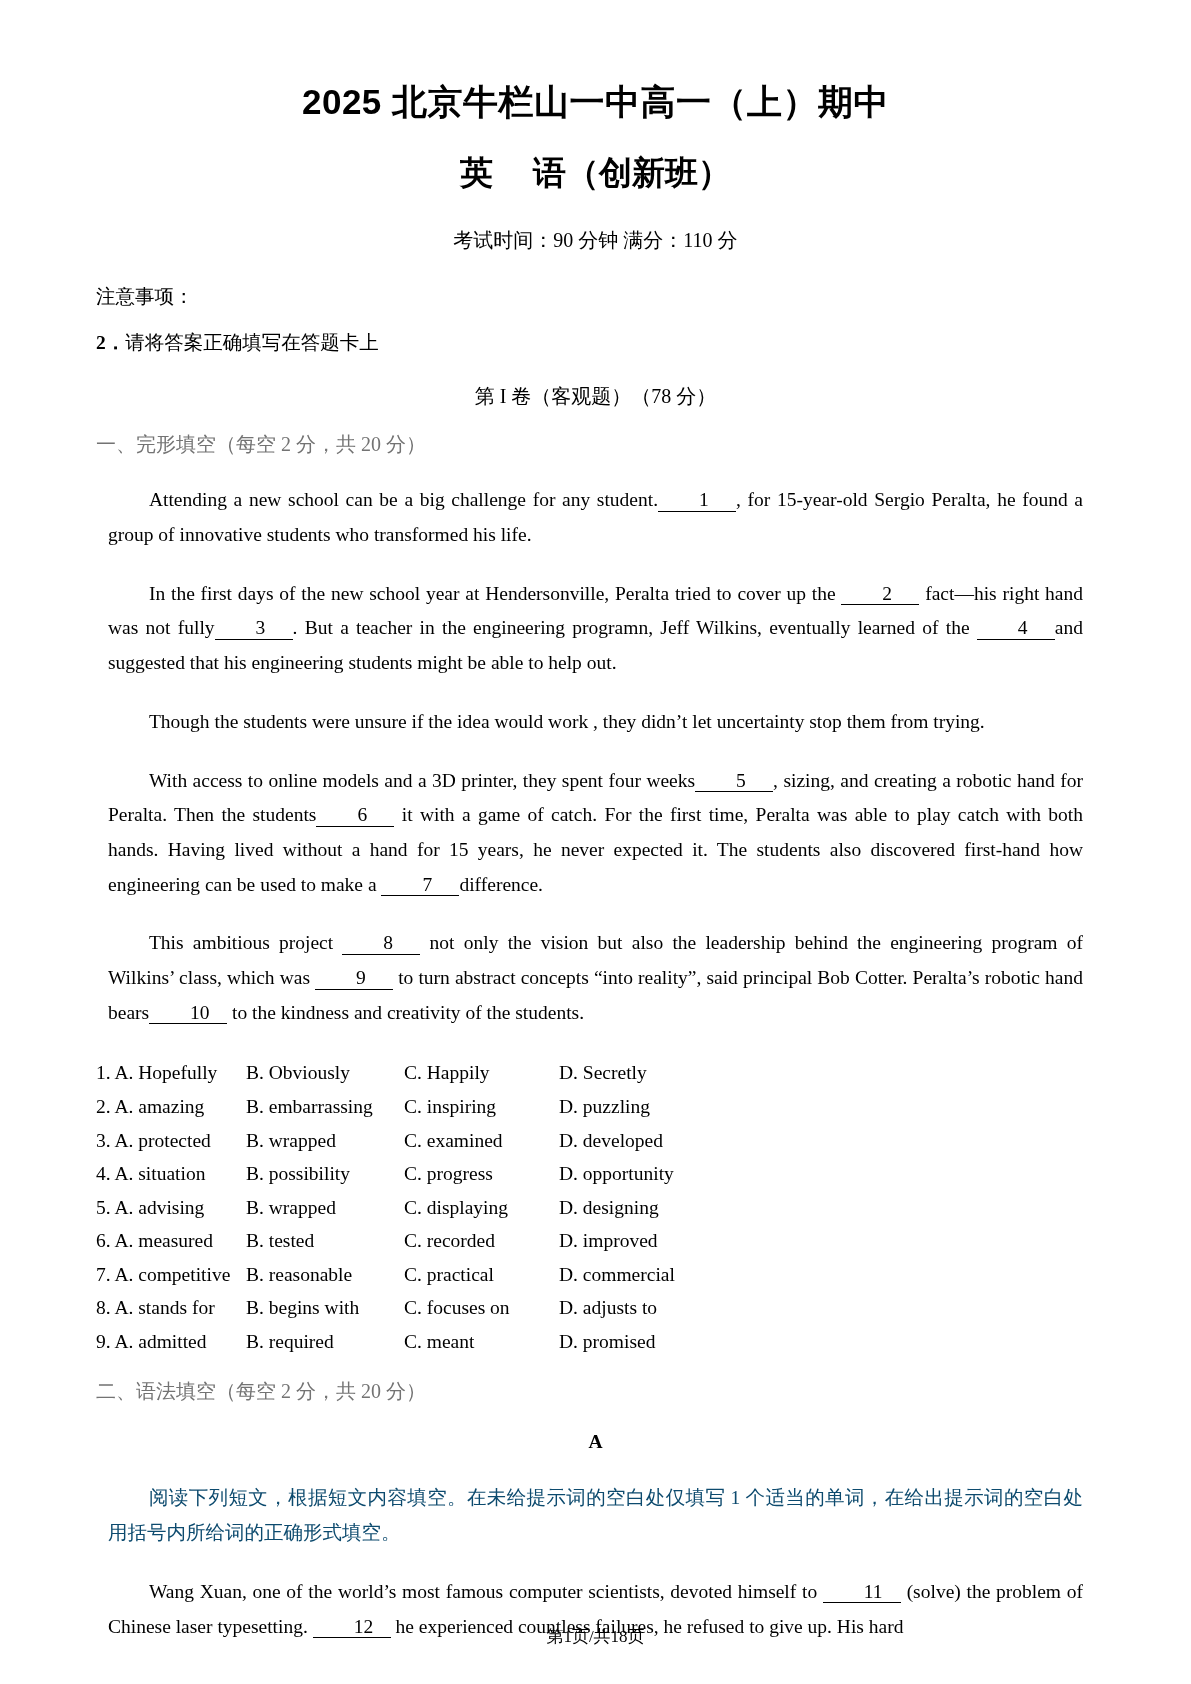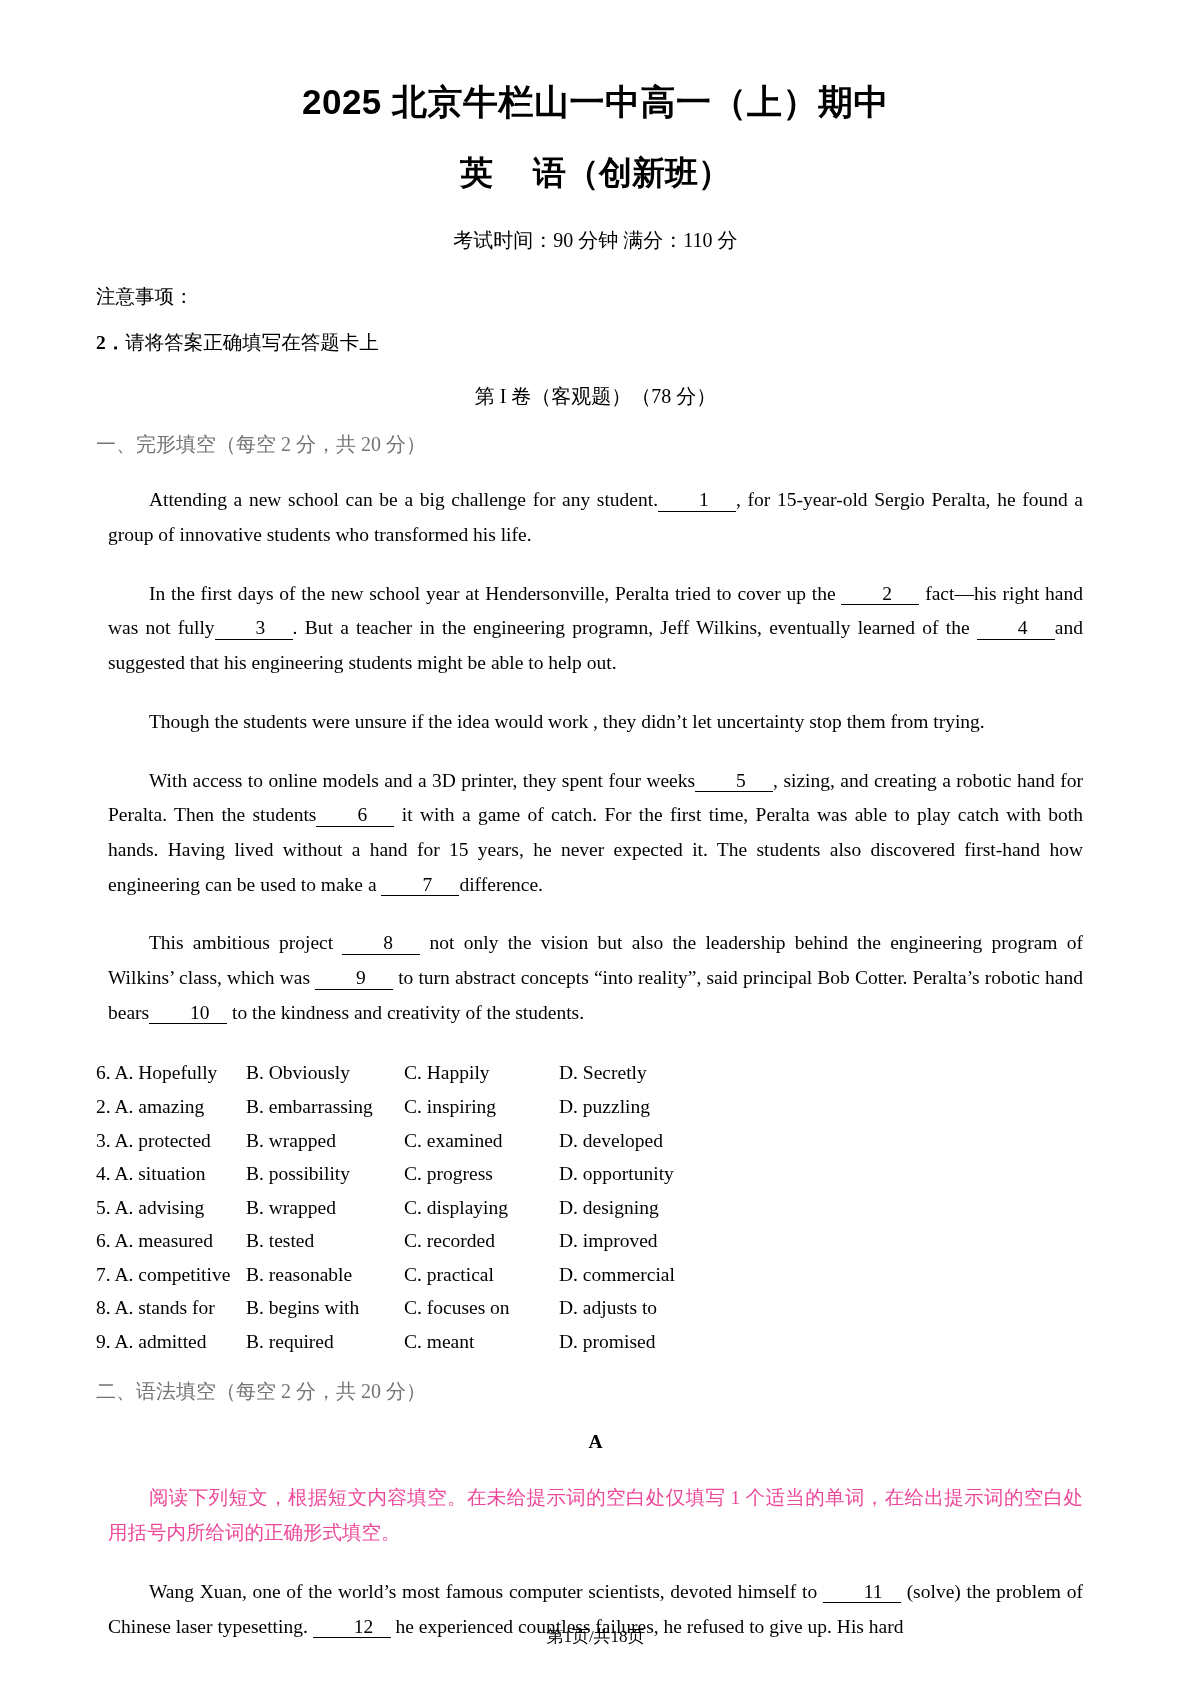--- a/index.html
+++ b/index.html
@@ -91,21 +91,21 @@
   .para {
     font-size: 19.5px;
     margin: 12px;
     padding-top: 12px;
     line-height: 1.78;
     text-align: justify;
     text-align-last: left;
     text-justify: inter-word;
   }
   .para.indent { text-indent: 2.1em; }
-  .para.cn { color: #ec4899; }
+  .para.cn { color: #0c4a6e; }
 
   
   .blank {
     display: inline-block;
     border-bottom: 1.6px solid #000;
     text-align: center;
     min-width: 70px;
     line-height: 1.05;
     vertical-align: baseline;
   }
@@ -173,21 +173,21 @@
   <div>
       <p class="para indent"><span>Attending a new school can be a big challenge for any student.</span><span class="blank w-md">1</span><span>, for 15-year-old Sergio Peralta, he found a group of innovative students who transformed his life.</span></p>
       <p class="para indent"><span>In the first days of the new school year at Hendersonville, Peralta tried to cover up the </span><span class="blank w-md">2</span><span> fact—his right hand was not fully</span><span class="blank w-md">3</span><span>. But a teacher in the engineering programn, Jeff Wilkins, eventually learned of the </span><span class="blank w-md">4</span><span>and suggested that his engineering students might be able to help out.</span></p>
       <p class="para indent"><span>Though the students were unsure if the idea would work , they didn’t let uncertainty stop them from trying.</span></p>
       <p class="para indent"><span>With access to online models and a 3D printer, they spent four weeks</span><span class="blank w-md">5</span><span>, sizing, and creating a robotic hand for Peralta. Then the students</span><span class="blank w-md">6</span><span> it with a game of catch. For the first time, Peralta was able to play catch with both hands. Having lived without a hand for 15 years, he never expected it. The students also discovered first-hand how engineering can be used to make a </span><span class="blank w-md">7</span><span>difference.</span></p>
       <p class="para indent"><span>This ambitious project </span><span class="blank w-md">8</span><span> not only the vision but also the leadership behind the engineering program of Wilkins’ class, which was </span><span class="blank w-md">9</span><span> to turn abstract concepts “into reality”, said principal Bob Cotter. Peralta’s robotic hand bears</span><span class="blank w-md">10</span><span> to the kindness and creativity of the students.</span></p>
     </div>
 
   <div class="options">
       <div class="opt-row">
-        <div class="c0">6. A. Hopefully</div>
+        <div class="c0">1. A. Hopefully</div>
         <div class="c1">B. Obviously</div>
         <div class="c2">C. Happily</div>
         <div class="c3">D. Secretly</div>
       </div>
       <div class="opt-row">
         <div class="c0">2. A. amazing</div>
         <div class="c1">B. embarrassing</div>
         <div class="c2">C. inspiring</div>
         <div class="c3">D. puzzling</div>
       </div>

